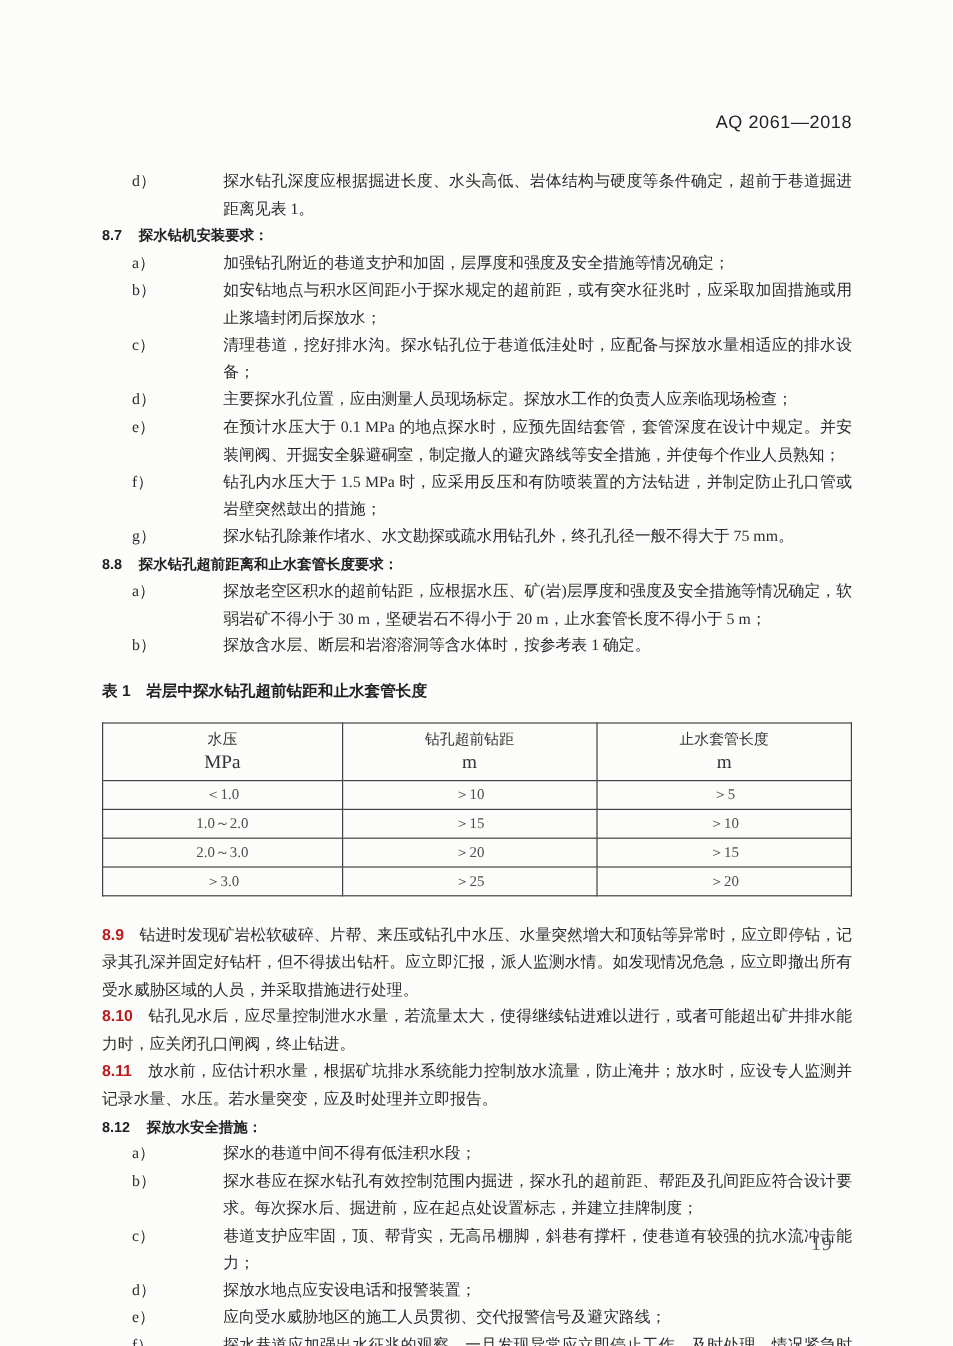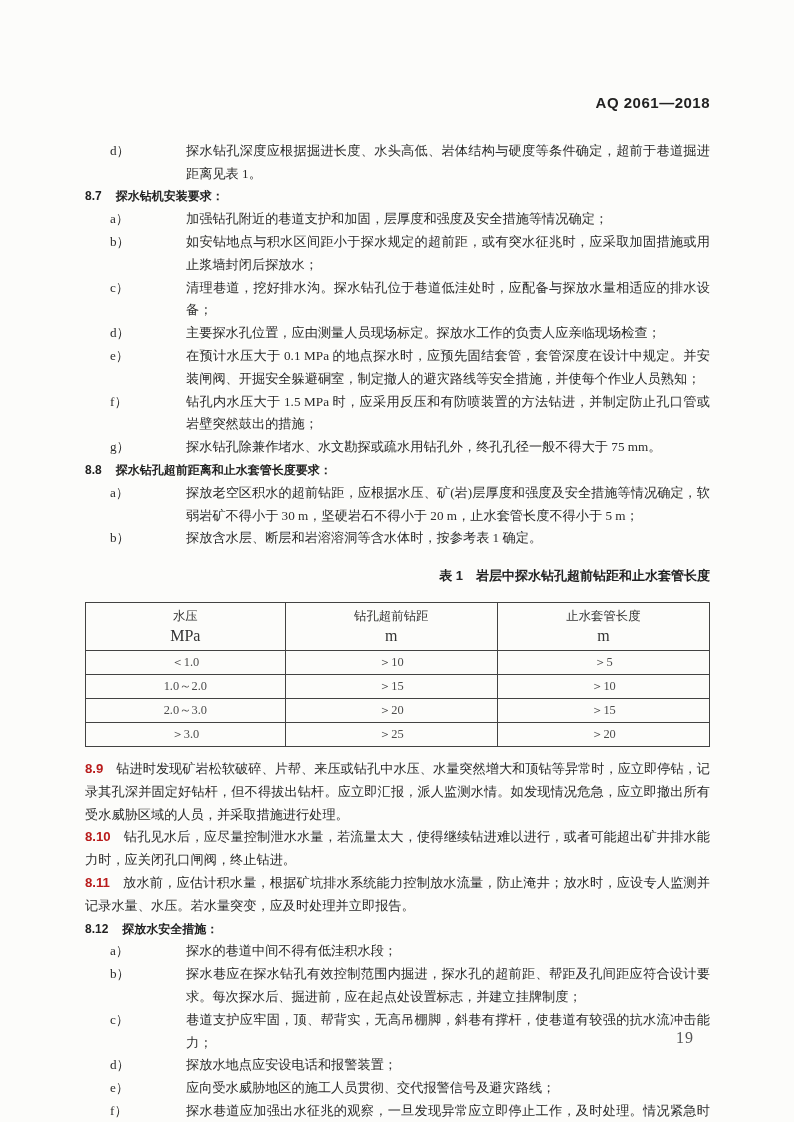--- a/index.html
+++ b/index.html
@@ -14,21 +14,21 @@
     overflow:hidden;
   }
   .content {
     position:absolute;
     left:85px; top:92px;
     width:625px;
   }
   .doc-code {
     text-align:right;
     font-family:"Liberation Sans","DejaVu Sans",sans-serif;
-    font-weight:bold;
+    font-weight:normal;
     font-size:15px;
     letter-spacing:.5px;
     color:#222;
     margin-bottom:25px;
   }
   .body-text { font-size:13.2px; line-height:22.8px; }
 
   .item { display:flex; padding-left:25px; }
   .item-label { flex:0 0 40px; }
   .item-text { flex:1; text-align:justify;margin-left:36px; }
@@ -43,34 +43,34 @@
 
   .clause-para { text-align:justify; }
   .clause-para .num {
     font-family:Liberation Sans, sans-serif;
     font-weight:bold;
     color:#b91c1c;
     margin-right:13px;
   }
 
   .table-caption {
-    text-align:right;
+    text-align:left;
     font-family:"Liberation Sans","DejaVu Sans",sans-serif;
     font-weight:bold;
     font-size:13px;
     color:#222;
     margin:15px 0 14px 0;
   }
   .table-caption .cap-label { margin-right:13px; }
 
   table.std {
     width:100%;
     border-collapse:collapse;
     border:1.6px solid #3a3a3a;
-    margin-bottom:11px;
+    margin-bottom:21px;
     table-layout:fixed;
   }
   table.std th, table.std td {
     border:1px solid #424242;
     text-align:center;
     vertical-align:middle;
     font-weight:normal;
   }
   table.std th {
     height:48px;

